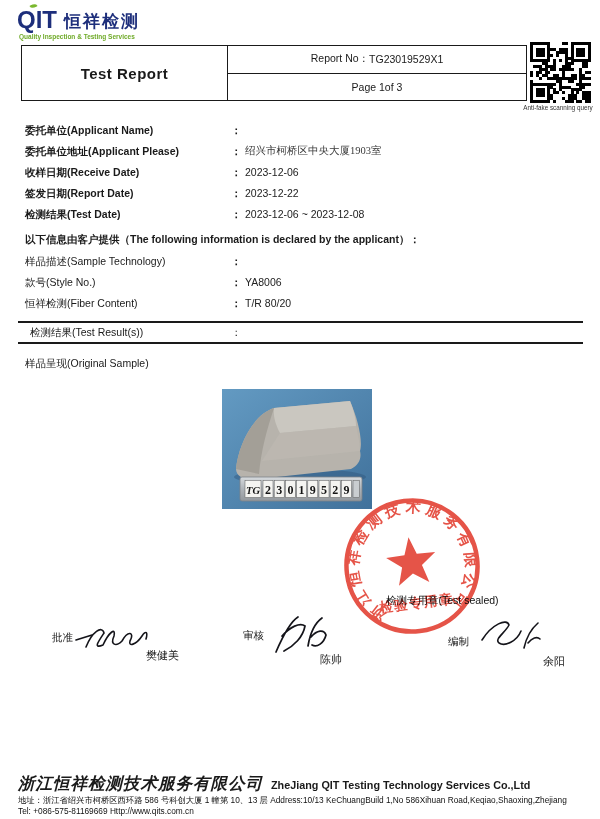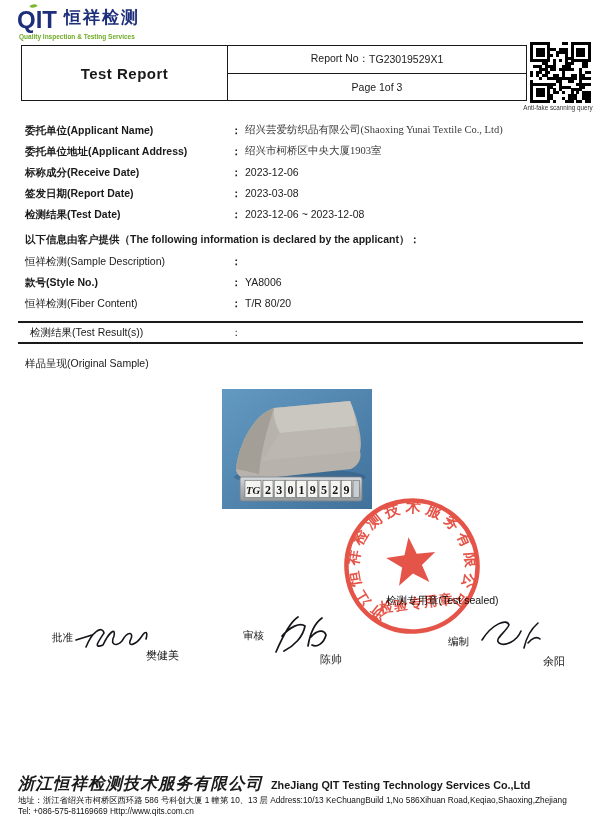--- a/index.html
+++ b/index.html
@@ -1,21 +1,21 @@
 <!DOCTYPE html>
 <html><head>
 <meta charset="utf-8">
 <style>
   html,body{margin:0;padding:0;background:#888;}
   .page{position:relative;width:600px;height:819px;background:#fff;margin:0 auto;
         font-family:"Liberation Sans","DejaVu Sans",sans-serif;color:#1a1a1a;overflow:hidden;}
   .abs{position:absolute;}
 
   
-  .brand{left:17px;top:8px;display:flex;align-items:flex-start;gap:7px;}
+  .brand{left:17px;top:8px;display:flex;align-items:flex-end;gap:7px;}
   .brand-latin{font-size:24px;font-weight:bold;color:#1d2e7b;letter-spacing:0px;line-height:1;position:relative;}
   .brand-latin .leaf{position:absolute;left:12.5px;top:-4px;width:7px;height:4px;background:#7ab82e;
         border-radius:0 80% 0 80%;transform:rotate(-28deg);}
   .brand-cn{font-size:17px;font-weight:bold;color:#1d2e7b;line-height:1.15;letter-spacing:2px;}
   .tagline{left:19px;top:33px;font-size:6.5px;font-weight:bold;color:#6faa28;}
 
   
   .hdr-table{left:21px;top:45px;width:506px;height:56px;border:1.6px solid #1a1a1a;display:flex;box-sizing:border-box;}
   .hdr-left{width:205px;border-right:1.3px solid #1a1a1a;display:flex;align-items:center;justify-content:center;
         font-size:15px;font-weight:bold;letter-spacing:.5px;}
@@ -331,50 +331,49 @@
       <i style="left:46.4px;top:58.0px"></i>
       <i style="left:49.3px;top:58.0px"></i>
       <i style="left:55.1px;top:58.0px"></i>
       <i style="left:58.0px;top:58.0px"></i>
     </div>
   <div class="abs qr-caption">Anti-fake scanning query</div>
 
   <div class="row" style="top:124px">
     <span class="lbl">委托单位(Applicant Name)</span>
       <span class="colon">：</span>
-      <span class="val cnserif">绍兴芸爱纺织品有限公司(Shaoxing Yunai Textile Co., Ltd)</span>
   </div>
   <div class="row" style="top:145px">
-    <span class="lbl">委托单位地址(Applicant Address)</span>
+    <span class="lbl">委托单位地址(Applicant Please)</span>
       <span class="colon">：</span>
       <span class="val cnserif">绍兴市柯桥区中央大厦1903室</span>
   </div>
   <div class="row" style="top:166px">
-    <span class="lbl">标称成分(Receive Date)</span>
+    <span class="lbl">收样日期(Receive Date)</span>
       <span class="colon">：</span>
       <span class="val">2023-12-06</span>
   </div>
   <div class="row" style="top:187px">
     <span class="lbl">签发日期(Report Date)</span>
       <span class="colon">：</span>
-      <span class="val">2023-03-08</span>
+      <span class="val">2023-12-22</span>
   </div>
   <div class="row" style="top:208px">
     <span class="lbl">检测结果(Test Date)</span>
       <span class="colon">：</span>
       <span class="val">2023-12-06 ~ 2023-12-08</span>
   </div>
 
   <div class="abs sec-head">以下信息由客户提供（The following information is declared by the applicant）：</div>
   <div class="row" style="top:255px">
-    <span class="lbl" style="font-weight:normal">恒祥检测(Sample Description)</span>
+    <span class="lbl" style="font-weight:normal">样品描述(Sample Technology)</span>
       <span class="colon">：</span>
   </div>
   <div class="row" style="top:276px">
-    <span class="lbl" style="font-weight:bold">款号(Style No.)</span>
+    <span class="lbl" style="font-weight:normal">款号(Style No.)</span>
       <span class="colon">：</span>
       <span class="val">YA8006</span>
   </div>
   <div class="row" style="top:297px">
     <span class="lbl" style="font-weight:normal">恒祥检测(Fiber Content)</span>
       <span class="colon">：</span>
       <span class="val">T/R 80/20</span>
   </div>
 
   <div class="abs band-top"></div>

